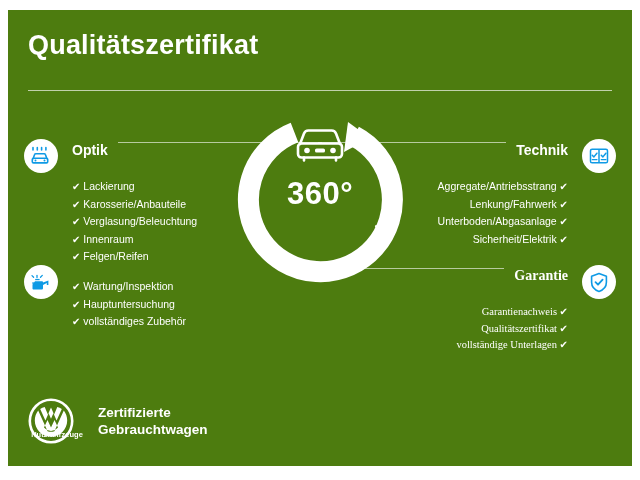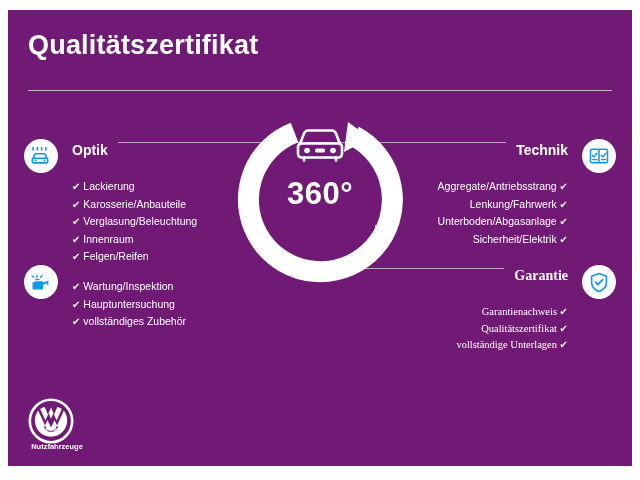--- a/index.html
+++ b/index.html
@@ -4,21 +4,21 @@
 <style>
   html, body {
     margin: 0;
     padding: 0;
     background: #ffffff;
   }
   #page {
     position: relative;
     width: 640px;
     height: 480px;
-    background: #701a75;
+    background: #4d7c0f;
     overflow: hidden;
     font-family: "Liberation Sans", sans-serif;
     color: #ffffff;
   }
   
   .band {
     position: absolute;
     background: #ffffff;
     z-index: 50;
   }
@@ -156,21 +156,21 @@
     align-items: center;
   }
   .vw-logo {
     width: 46px;
     height: 46px;
     position: relative;
   }
   .vw-sub {
     position: absolute;
     left: 0;
-    top: 44px;
+    top: 32px;
     width: 58px;
     text-align: center;
     font-size: 7.5px;
     font-weight: bold;
     color: #ffffff;
   }
   .footer-text {
     margin-left: 24px;
     font-size: 13.5px;
     font-weight: bold;
@@ -313,15 +313,19 @@
 
   <div class="footer">
     <div class="vw-logo">
       <svg width="46" height="46" viewBox="0 0 46 46">
         <circle cx="23" cy="23" r="21.2" fill="none" stroke="#ffffff" stroke-width="2.6"></circle>
         <path d="M23 9.5 L26.1 16.5 L29.3 9.0 C30.9 9.4 32.4 10.0 33.8 10.9 L28.6 22.6 L25.4 15.3 L23 20.8 L20.6 15.3 L17.4 22.6 L12.2 10.9 C13.6 10.0 15.1 9.4 16.7 9.0 L19.9 16.5 Z" fill="#ffffff"></path>
         <path d="M10.2 12.6 L19.6 33.2 C20.7 33.6 21.8 33.8 23 33.8 C24.2 33.8 25.3 33.6 26.4 33.2 L35.8 12.6 C37.9 15.3 39.2 18.8 39.2 22.6 C39.2 31.6 31.9 38.8 23 38.8 C14.1 38.8 6.8 31.6 6.8 22.6 C6.8 18.8 8.1 15.3 10.2 12.6 Z M23 29.5 L19.5 22.0 L16.0 29.6 C17.8 31.6 20.3 32.9 23 32.9 C25.7 32.9 28.2 31.6 30.0 29.6 L26.5 22.0 Z" fill="#ffffff"></path>
       </svg>
       <div class="vw-sub">Nutzfahrzeuge</div>
     </div>
+    <div class="footer-text">
+      <div>Zertifizierte</div>
+      <div>Gebrauchtwagen</div>
+    </div>
   </div>
 
 </div>
 
 </body></html>

